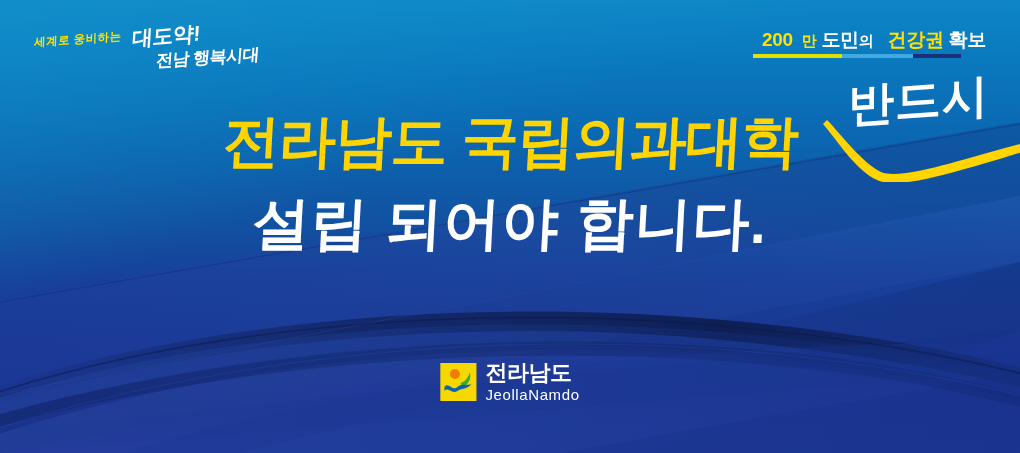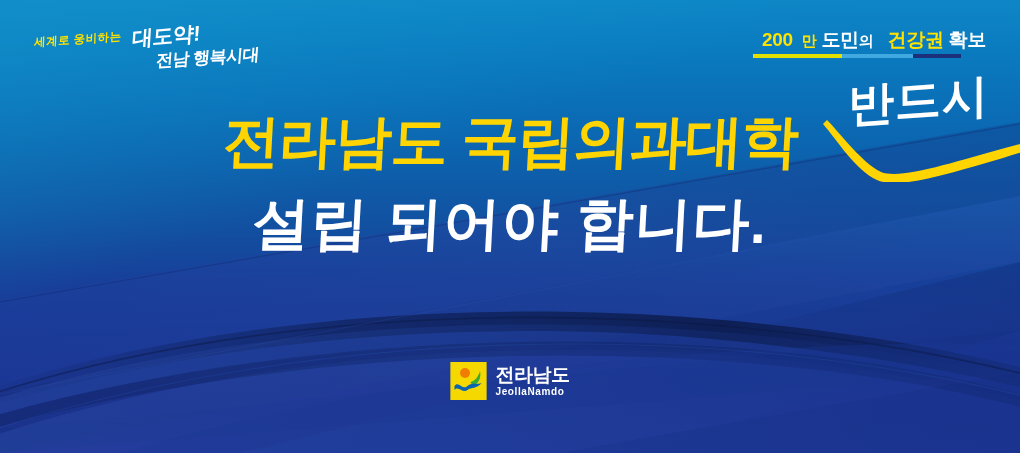--- a/index.html
+++ b/index.html
@@ -172,29 +172,29 @@
   .brand-mark {
     width: 36px;
     height: 38px;
     background: #f5d800;
     position: relative;
     overflow: hidden;
     flex: none;
   }
   .brand-text { line-height: 1; }
   .brand-ko {
-    font-size: 19px;
+    font-size: 22px;
     font-weight: bold;
     color: #ffffff;
     letter-spacing: -0.5px;
     display: block;
   }
   .brand-en {
-    font-size: 10px;
-    font-weight: bold;
+    font-size: 15px;
+    font-weight: normal;
     color: #ffffff;
     letter-spacing: 0.6px;
     display: block;
     margin-top: 3px;
   }
 </style>
 </head>
 <body>
 
 <div id="banner">

